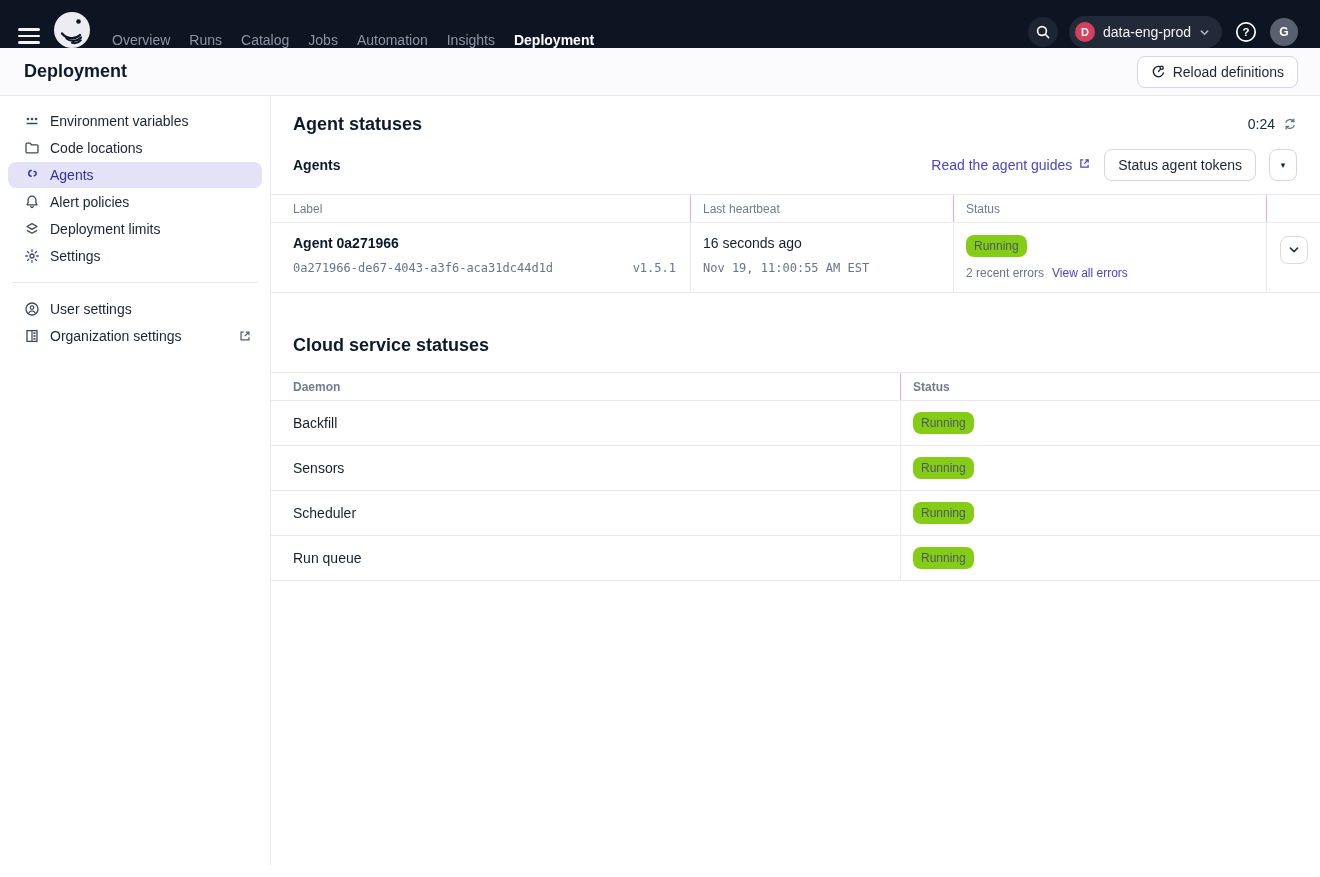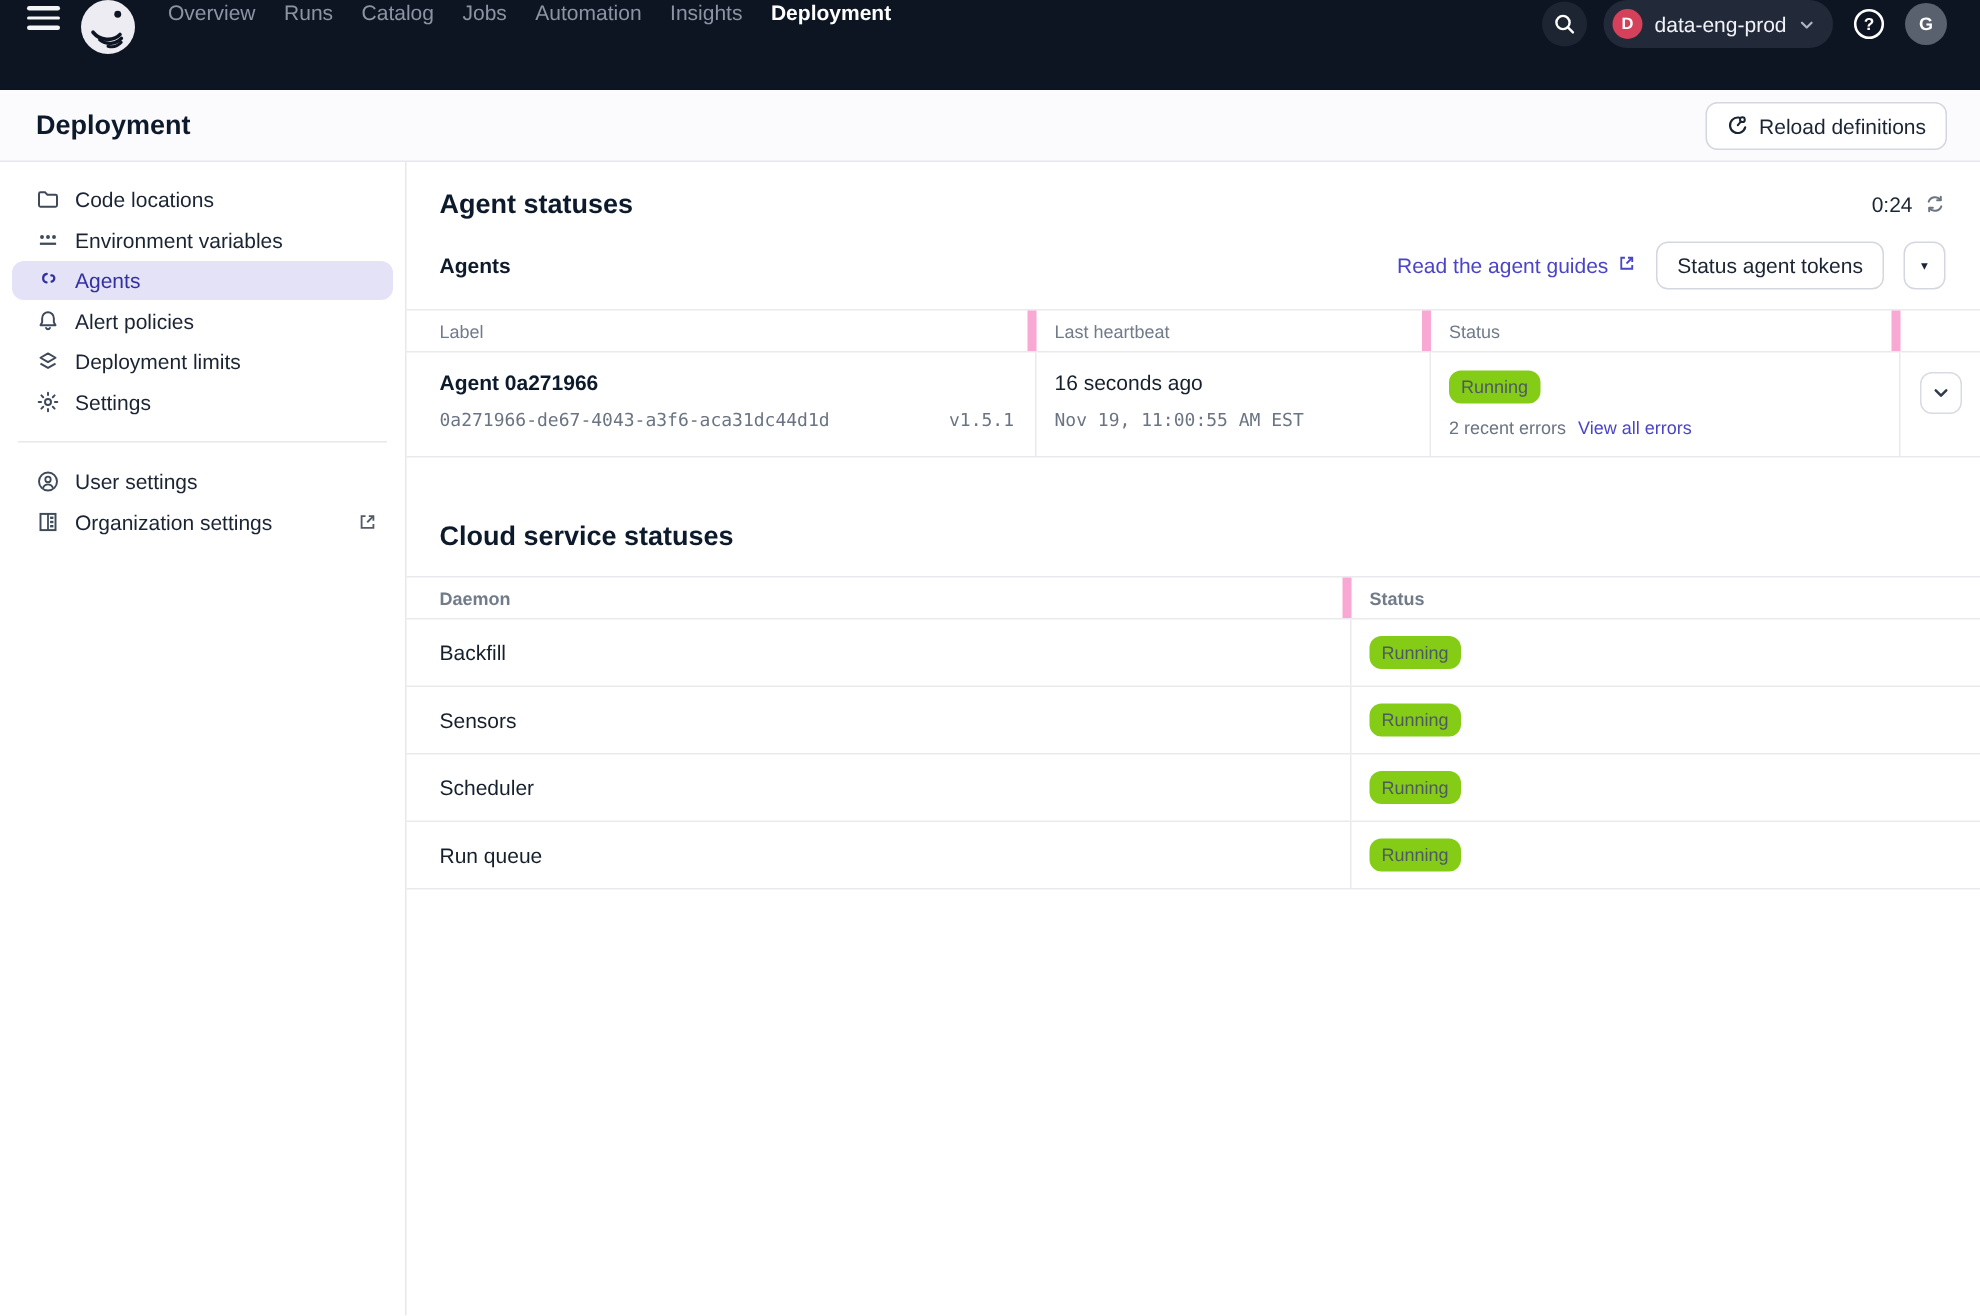--- a/index.html
+++ b/index.html
@@ -1,21 +1,21 @@
 <!DOCTYPE html>
 <html><head>
 <meta charset="utf-8">
 <style>
   * { margin:0; padding:0; box-sizing:border-box; }
   html,body { width:1320px; height:877px; background:#fff; overflow:hidden;
     font-family:"Liberation Sans", sans-serif; color:#17202E; }
   .mono { font-family:"DejaVu Sans Mono", monospace; }
 
   
-  .navbar { height:60px; background:#0E1522; display:flex; align-items:flex-start; padding:0 22px 0 18px; }
+  .navbar { height:48px; background:#0E1522; display:flex; align-items:flex-end; padding:0 22px 0 18px; }
   .hamburger { width:24px; height:24px; display:flex; flex-direction:column; justify-content:center; gap:4px; cursor:pointer; margin-right:12px; }
   .hamburger span { display:block; height:2.5px; background:#F4F5F7; border-radius:2px; width:22px; }
   .logo { width:36px; height:36px; margin-right:22px; cursor:pointer; }
   .nav-links { display:flex; align-items:center; gap:19px; }
   .nav-link { font-size:14px; color:#8C94A4; cursor:pointer; }
   .nav-link.active { color:#FFFFFF; font-weight:700; }
   .nav-right { margin-left:auto; display:flex; align-items:center; gap:11px; }
   .icon-circle { width:30px; height:30px; border-radius:50%; background:#1D2432; display:flex; align-items:center; justify-content:center; cursor:pointer; }
   .deploy-pill { height:32px; background:#222A3A; border-radius:16px; display:flex; align-items:center; gap:8px; padding:0 12px 0 6px; cursor:pointer; }
   .deploy-avatar { width:20px; height:20px; border-radius:50%; background:#D5405A; color:#fff; font-size:11px; font-weight:700; display:flex; align-items:center; justify-content:center; }
@@ -47,21 +47,21 @@
   .sub-title { font-size:14px; font-weight:700; color:#0C1A2C; }
   .toolbar-right { display:flex; align-items:center; gap:13px; }
   .link { color:#4A44C8; font-size:14px; cursor:pointer; display:inline-flex; align-items:flex-start; gap:6px; }
   .caret-btn { width:28px; height:32px; border:1px solid #D4D7DF; border-radius:8px; background:#fff; display:flex; align-items:center; justify-content:center; cursor:pointer; font-size:9px; color:#1A2433; }
 
   
   .tbl { width:100%; border-top:1px solid #E9E9EE; }
   .tr { display:grid; border-bottom:1px solid #E9E9EE; }
   .agents-grid { grid-template-columns:420px 263px 313px 1fr; }
   .cloud-grid { grid-template-columns:630px 1fr; }
-  .th { font-size:12px; color:#717B89; padding:7px 12px 6px 12px; border-right:6px solid #f9a8d4; display:flex; align-items:center; }
+  .th { font-size:12px; color:#717B89; padding:7px 12px 6px 12px; border-right:1px solid #f9a8d4; display:flex; align-items:center; }
   .th:first-child, .td:first-child { padding-left:22px; }
   .th:last-child, .td:last-child { border-right:none; }
   .td { padding:12px 12px; border-right:1px solid #E9E9EE; }
   .agent-name { font-size:14px; font-weight:700; color:#0C1A2C; }
   .agent-sub { display:flex; justify-content:space-between; margin-top:10px; font-size:12px; color:#6B7482; padding-right:2px; }
   .hb-rel { font-size:14px; color:#16202C; }
   .hb-ts { margin-top:10px; font-size:12px; color:#6B7482; }
   .badge { display:inline-block; background:#84cc16; color:#4D5A64; font-size:12px; padding:4px 8px; border-radius:8px; }
   .errors-line { margin-top:9px; font-size:12px; color:#6B7482; }
   .errors-line .link { font-size:12px; margin-left:8px; }
@@ -143,35 +143,35 @@
     <span>Reload definitions</span>
   </button>
 </div>
 
 <div class="content">
 
   <aside class="sidebar">
     <div class="side-item">
       <span class="glyph">
         <svg width="16" height="16" viewBox="0 0 16 16">
-            <path d="M2 4.2c0-.6.4-1 1-1h3l1.6 1.6H13c.6 0 1 .4 1 1v6c0 .6-.4 1-1 1H3c-.6 0-1-.4-1-1V4.2z" stroke="currentColor" stroke-width="1.3" fill="none"></path>
-          </svg>
-      </span>
-      <span>Code locations</span>
-    </div>
-    <div class="side-item">
-      <span class="glyph">
-        <svg width="16" height="16" viewBox="0 0 16 16">
             <circle cx="4" cy="6" r="1.3" fill="currentColor"></circle>
             <circle cx="8" cy="6" r="1.3" fill="currentColor"></circle>
             <circle cx="12" cy="6" r="1.3" fill="currentColor"></circle>
             <line x1="2.6" y1="10.5" x2="13.4" y2="10.5" stroke="currentColor" stroke-width="1.5"></line>
           </svg>
       </span>
       <span>Environment variables</span>
+    </div>
+    <div class="side-item">
+      <span class="glyph">
+        <svg width="16" height="16" viewBox="0 0 16 16">
+            <path d="M2 4.2c0-.6.4-1 1-1h3l1.6 1.6H13c.6 0 1 .4 1 1v6c0 .6-.4 1-1 1H3c-.6 0-1-.4-1-1V4.2z" stroke="currentColor" stroke-width="1.3" fill="none"></path>
+          </svg>
+      </span>
+      <span>Code locations</span>
     </div>
     <div class="side-item active">
       <span class="glyph">
         <svg width="16" height="16" viewBox="0 0 16 16">
             <path d="M7.2 3.6C4.2 4 3.8 8.4 7 9.3" stroke="currentColor" stroke-width="1.5" fill="none" stroke-linecap="round"></path>
             <path d="M10.2 4.6c2.4-.3 2.8 3.4.2 4.2" stroke="currentColor" stroke-width="1.5" fill="none" stroke-linecap="round"></path>
           </svg>
       </span>
       <span>Agents</span>
     </div>

